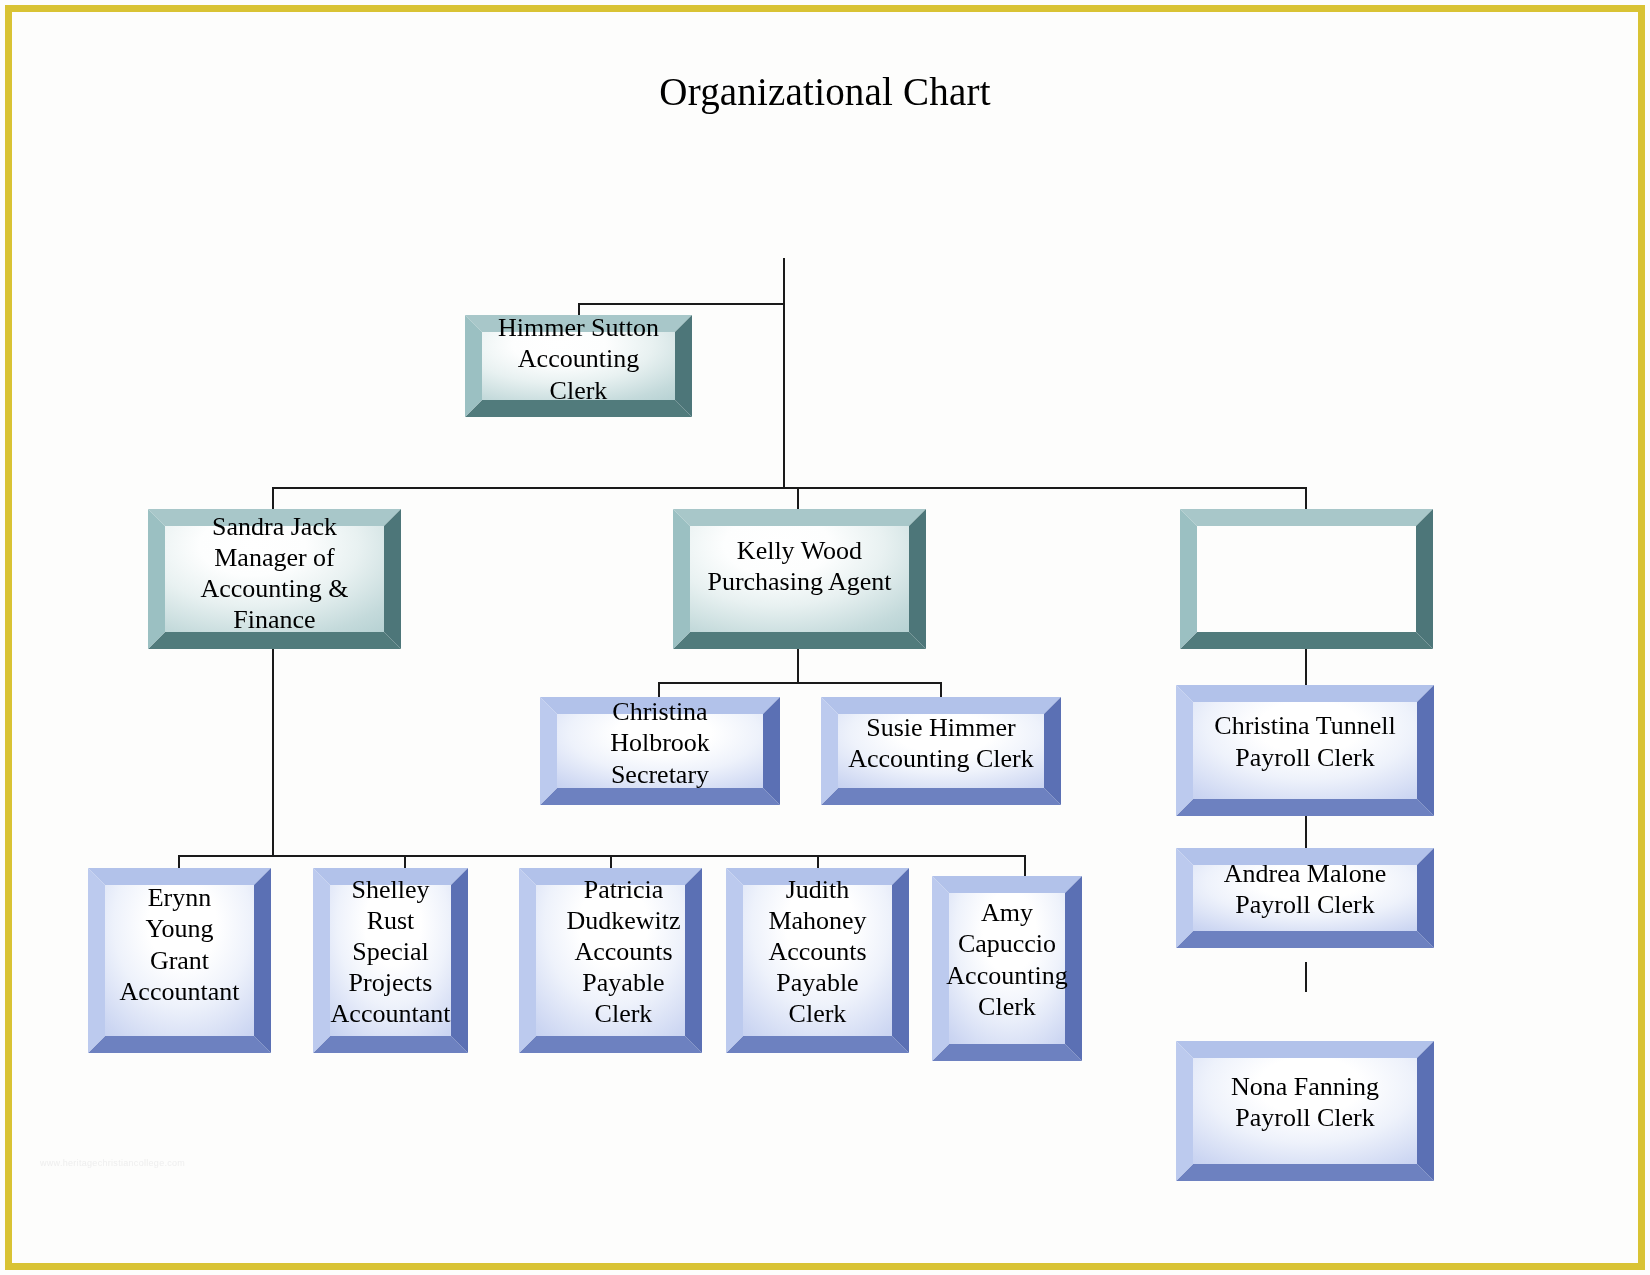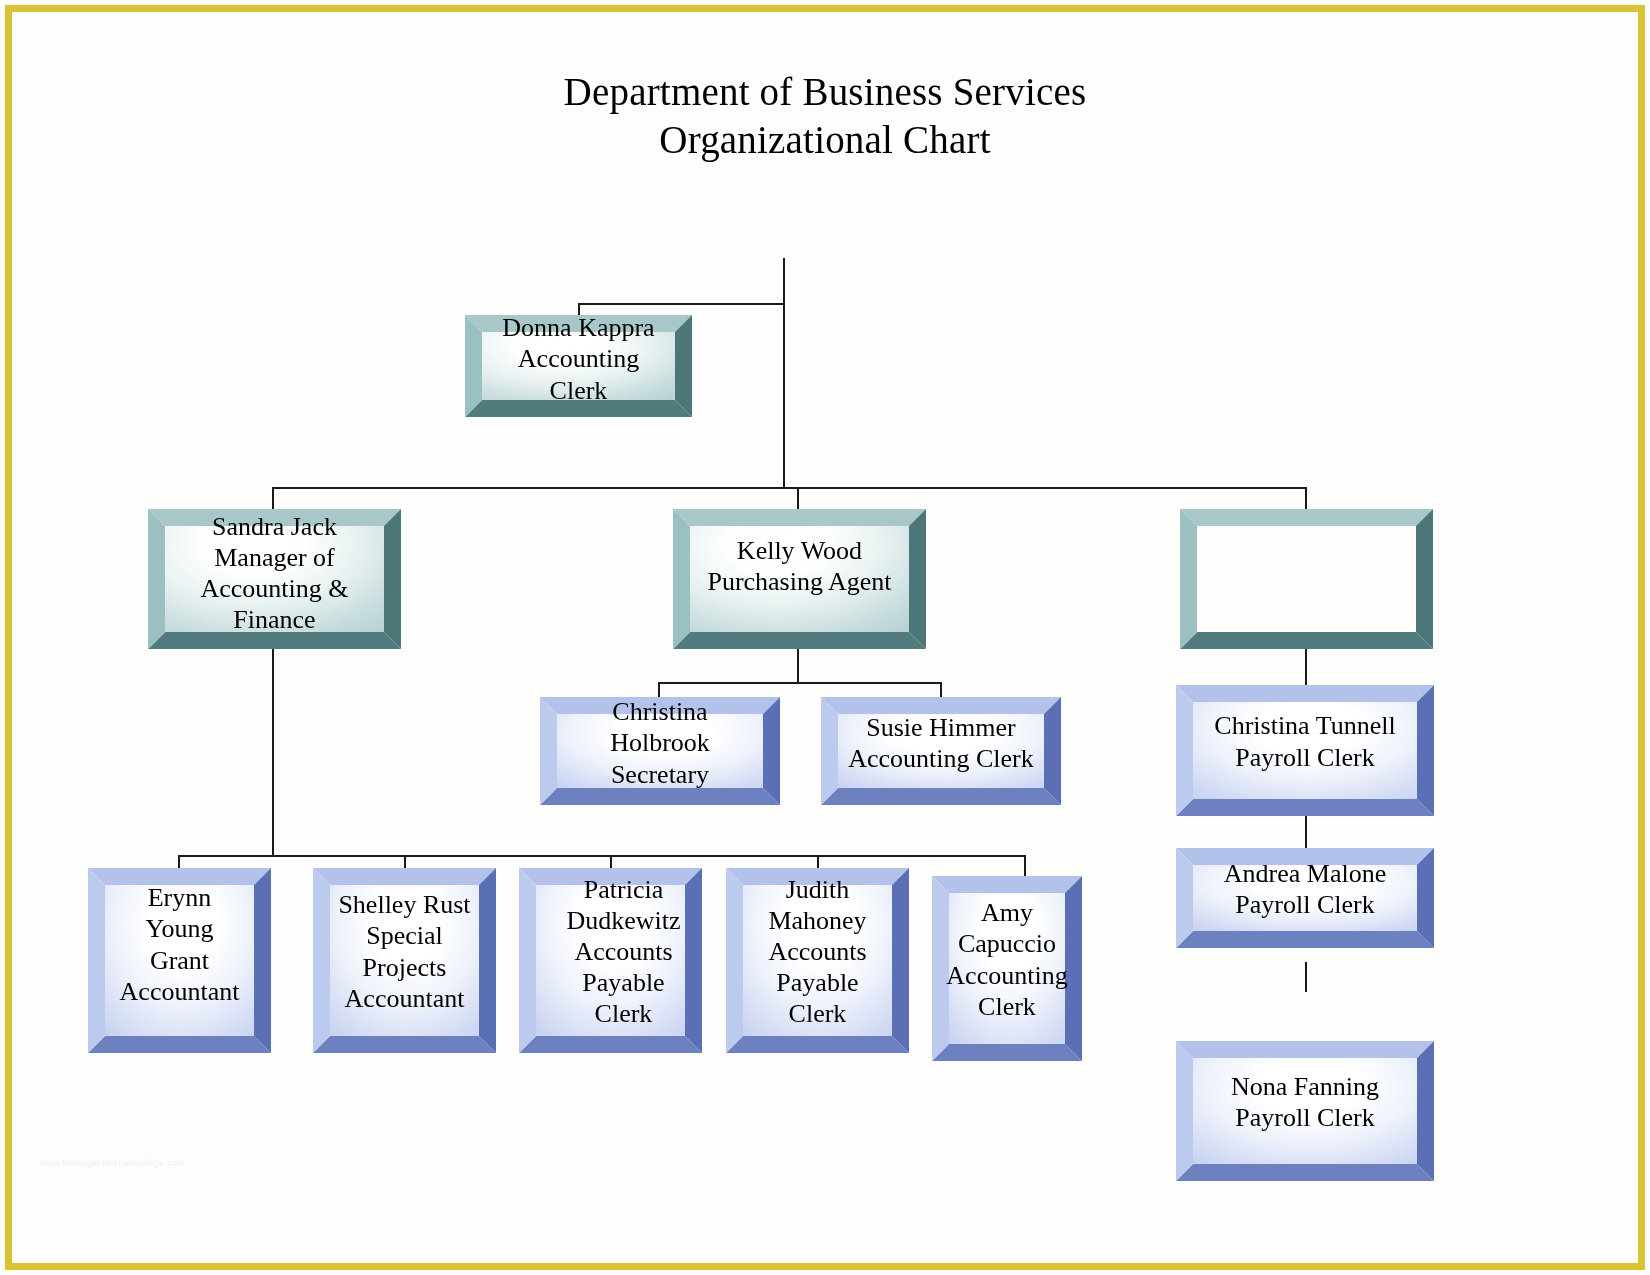--- a/index.html
+++ b/index.html
@@ -211,21 +211,20 @@
   }
 </style>
 </head>
 <body>
 
 <div id="page">
 
   <div id="page-frame"></div>
 
   <div id="title-block">
-    <div class="title-line">Department of Business Services</div>
     <div class="title-line">Organizational Chart</div>
   </div>
 
   <div class="conn v" style="left:783px; top:258px; height:229px;"></div>
 
   <div class="conn h" style="left:578px; top:303px; width:206px;"></div>
   <div class="conn v" style="left:578px; top:303px; height:15px;"></div>
 
   <div class="conn h" style="left:272px; top:487px; width:1035px;"></div>
 
@@ -252,21 +251,21 @@
   <div class="conn v" style="left:817px; top:855px; height:22px;"></div>
   <div class="conn v" style="left:1024px; top:855px; height:22px;"></div>
 
 
   <div class="node teal" style="left:465px; top:315px; width:227px; height:102px;">
     <div class="bev-t"></div>
     <div class="bev-b"></div>
     <div class="bev-l"></div>
     <div class="bev-r"></div>
     <div class="face">
-      <div class="label fs-26" style="margin-top:-14px;"><span>Donna Kappra</span><br><span>Accounting Clerk</span></div>
+      <div class="label fs-26" style="margin-top:-14px;"><span>Himmer Sutton</span><br><span>Accounting Clerk</span></div>
     </div>
   </div>
 
   <div class="node teal" style="left:148px; top:509px; width:253px; height:140px;">
     <div class="bev-t"></div>
     <div class="bev-b"></div>
     <div class="bev-l"></div>
     <div class="bev-r"></div>
     <div class="face">
       <div class="label fs-26" style="margin-top:-12px;">Sandra Jack
@@ -353,21 +352,21 @@
     <div class="bev-b"></div>
     <div class="bev-l"></div>
     <div class="bev-r"></div>
     <div class="face">
       <div class="label fs-26" style="margin-top:-32px;">Erynn Young
 Grant
 Accountant</div>
     </div>
   </div>
 
-  <div class="node blue" style="left:313px; top:868px; width:183px; height:185px;">
+  <div class="node blue" style="left:313px; top:868px; width:155px; height:185px;">
     <div class="bev-t"></div>
     <div class="bev-b"></div>
     <div class="bev-l"></div>
     <div class="bev-r"></div>
     <div class="face">
       <div class="label fs-26" style="margin-top:-18px;">Shelley Rust
 Special
 Projects
 Accountant</div>
     </div>

